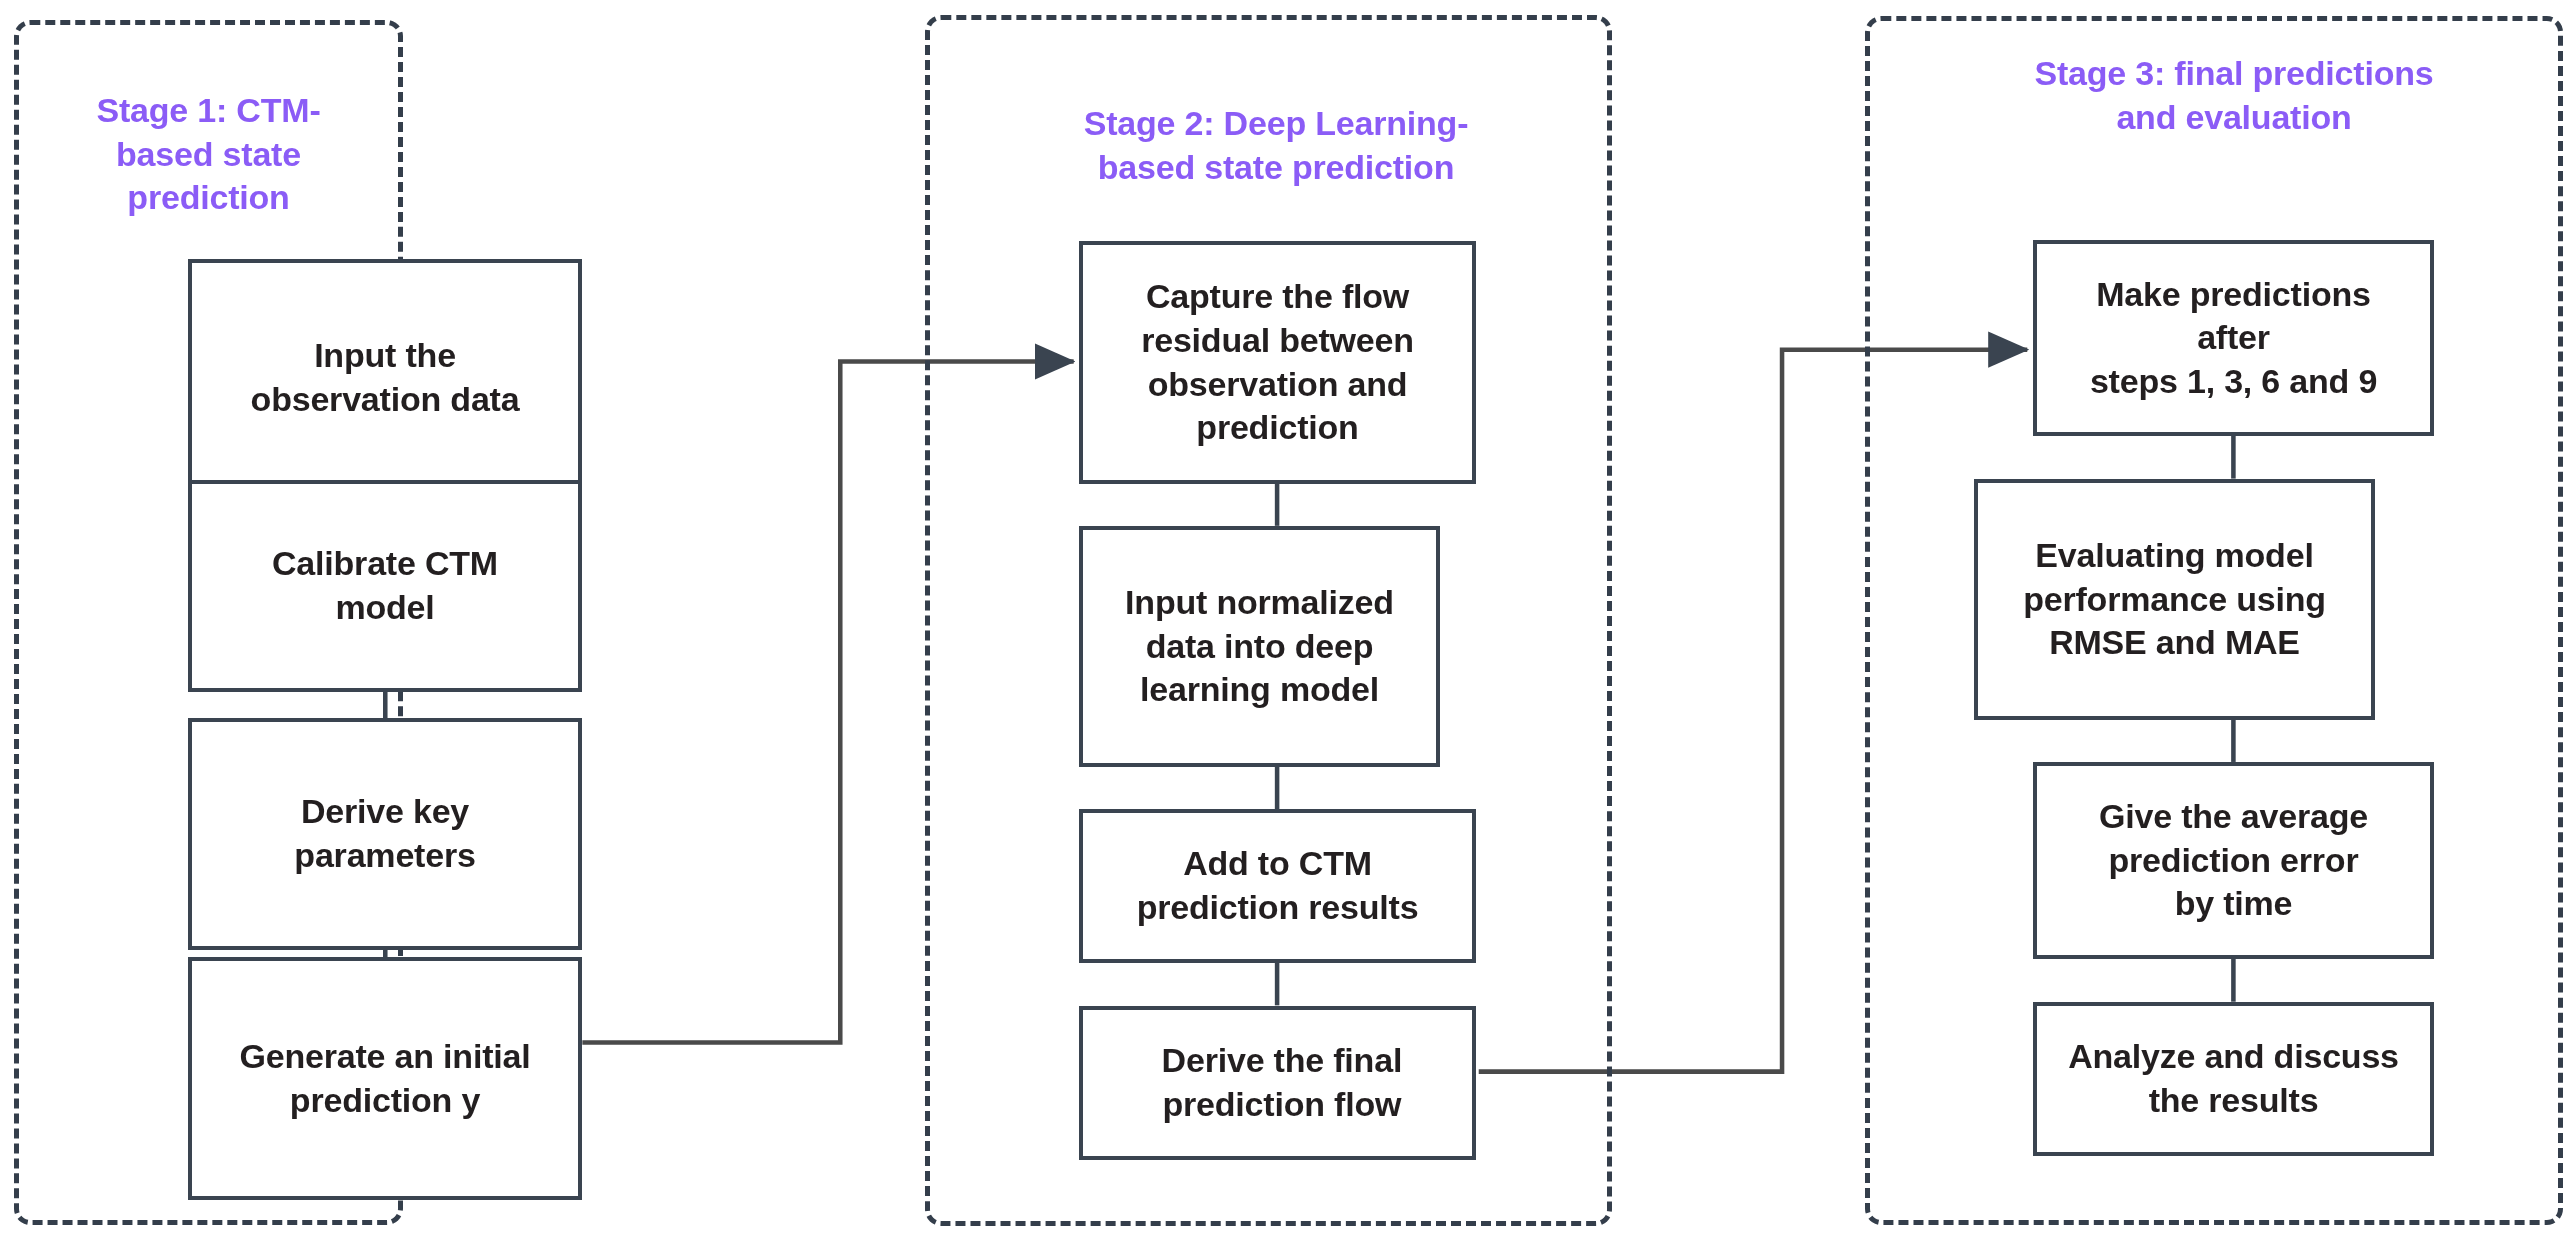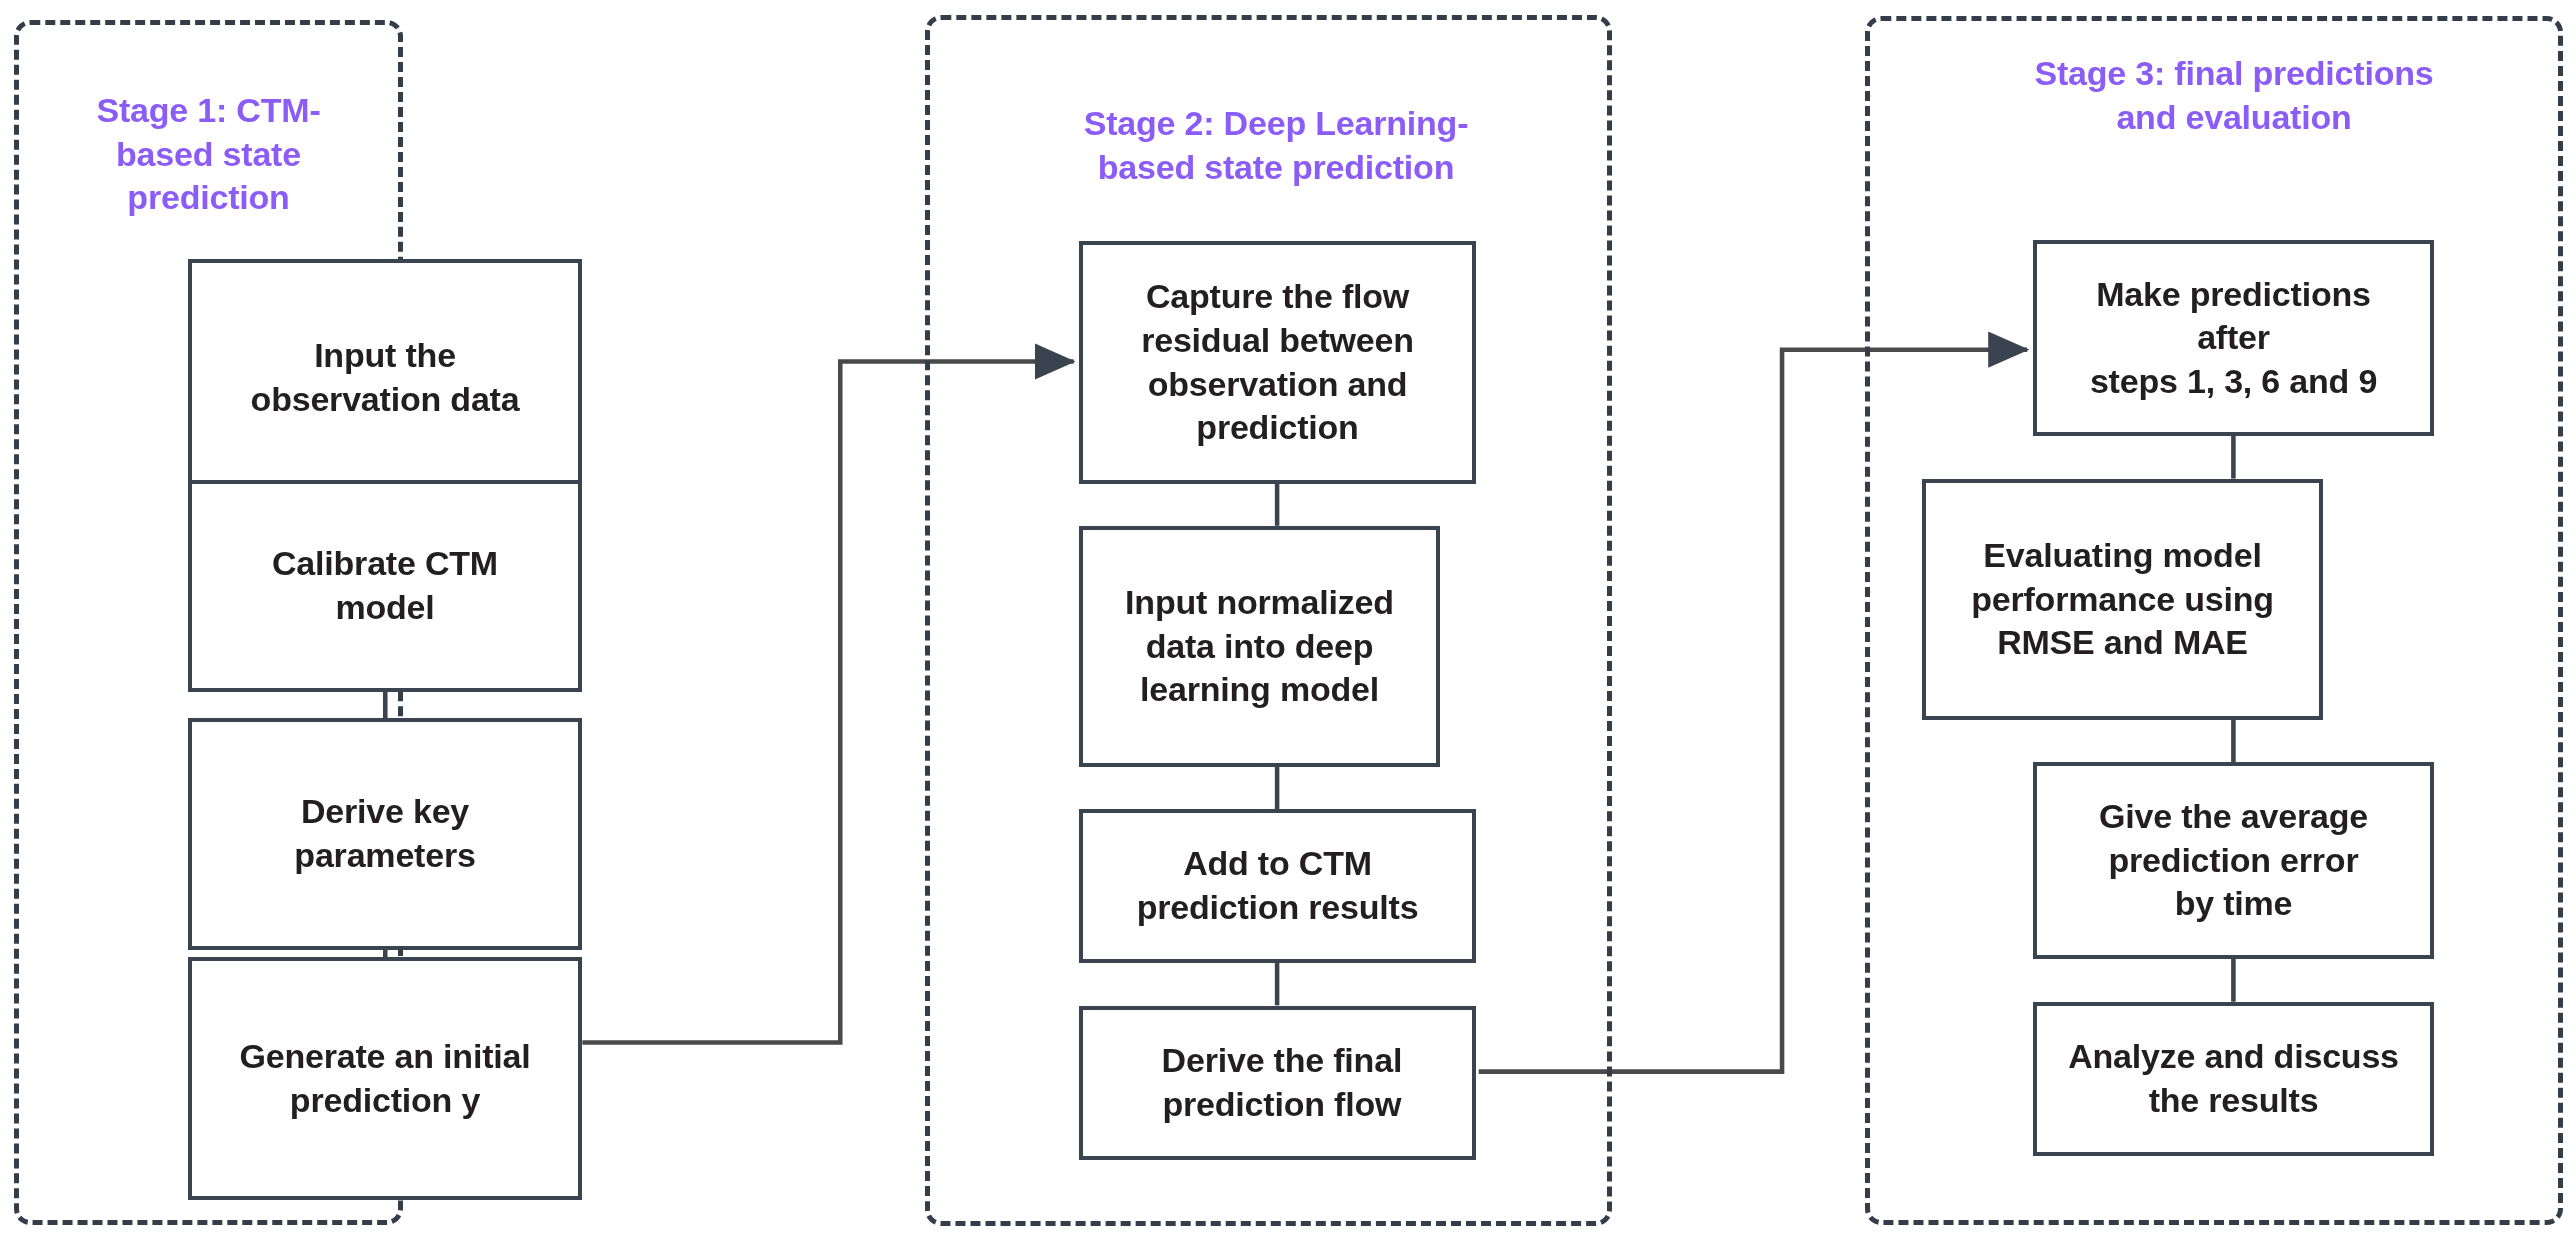--- a/index.html
+++ b/index.html
@@ -133,21 +133,21 @@
 
   <div class="stage" style="left:1865px; top:16.3px; width:698px; height:1209px;"></div>
 
   <div class="stage-title" style="left:1989px; top:52px; width:490px;">Stage 3: final predictions
 and evaluation</div>
 
   <div class="node" style="left:2033px; top:240px; width:401px; height:196px;">Make predictions
 after
 steps 1, 3, 6 and 9</div>
 
-  <div class="node" style="left:1922px; top:479px; width:401px; height:241px;">Evaluating model
+  <div class="node" style="left:1974px; top:479px; width:401px; height:241px;">Evaluating model
 performance using
 RMSE and MAE</div>
 
   <div class="node" style="left:2033px; top:762px; width:401px; height:197px;">Give the average
 prediction error
 by time</div>
 
   <div class="node" style="left:2033px; top:1002px; width:401px; height:154px;">Analyze and discuss
 the results</div>
 

